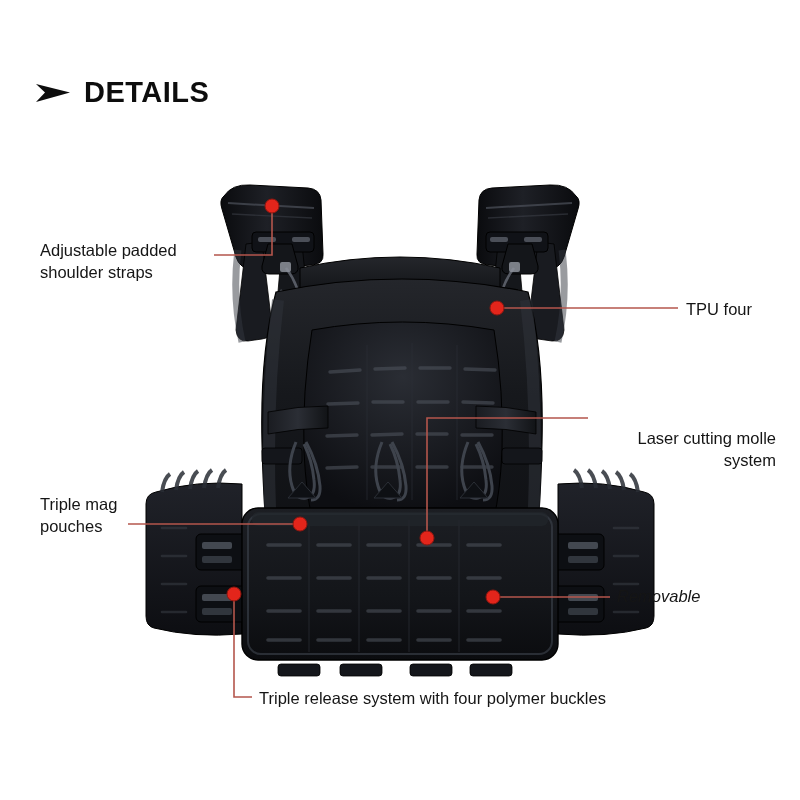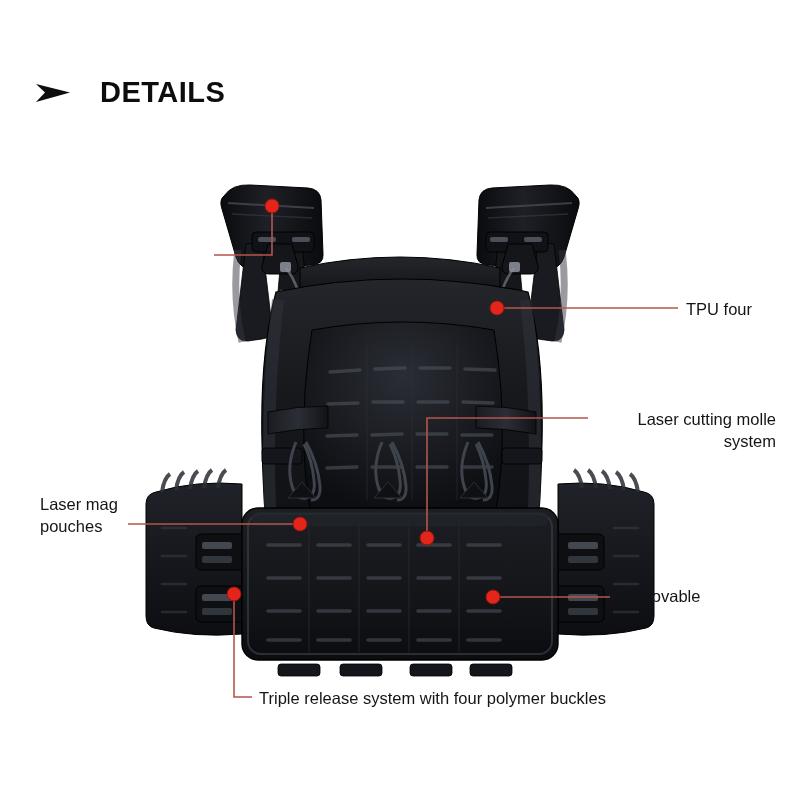--- a/index.html
+++ b/index.html
@@ -9,21 +9,21 @@
     background:#ffffff;
     font-family:"Liberation Sans", sans-serif;
     overflow:hidden;
     position:relative;
   }
   #stage{position:absolute;left:0;top:0;width:800px;height:800px;}
 
   
   .heading{
     position:absolute;left:34px;top:78px;
-    display:flex;align-items:center;gap:28px;
+    display:flex;align-items:center;gap:12px;
   }
   .heading .arrow{display:block;}
   .heading .htext{
     font-size:29px;font-weight:bold;color:#0d0d0d;
     letter-spacing:.5px;line-height:1;
     font-family:"Liberation Sans", sans-serif;
   }
 
   
   .label{
@@ -32,23 +32,23 @@
     color:#151515;
     line-height:1.32;
     white-space:pre-line;
     font-family:"Liberation Sans", sans-serif;
   }
   .label.r{text-align:right;}
   .label.l{text-align:left;}
 
   #lbl-shoulder{left:40px;top:240px;width:200px;}
   #lbl-tpu{left:686px;top:299px;}
-  #lbl-laser{left:596px;top:409px;width:180px;text-align:right;}
+  #lbl-laser{left:596px;top:428px;width:180px;text-align:right;}
   #lbl-triple{left:40px;top:494px;width:130px;}
-  #lbl-removable{left:617px;top:586px;}
+  #lbl-removable{left:617px;top:586px;font-style:italic;}
   #lbl-quick{left:259px;top:688px;}
 
   
   svg.layer{position:absolute;left:0;top:0;width:800px;height:800px;}
 </style>
 </head>
 <body>
 
 <div id="stage">
 
@@ -318,26 +318,28 @@
     </g>
   </svg>
 
   <div class="heading">
     <svg class="arrow" width="38" height="24" viewBox="0 0 38 24">
       <path d="M2 3 L36 11.5 L2 21 L11 11.5 Z" fill="#0d0d0d"></path>
     </svg>
     <span class="htext">DETAILS</span>
   </div>
 
+  <div class="label l" id="lbl-shoulder">Adjustable padded
+shoulder straps</div>
 
   <div class="label l" id="lbl-tpu">TPU  four</div>
 
   <div class="label r" id="lbl-laser">Laser cutting molle
 system</div>
 
-  <div class="label l" id="lbl-triple">Laser mag
+  <div class="label l" id="lbl-triple">Triple mag
 pouches</div>
 
   <div class="label l" id="lbl-removable">Removable</div>
 
   <div class="label l" id="lbl-quick">Triple release system with four polymer buckles</div>
 
 </div>
 
 </body></html>

